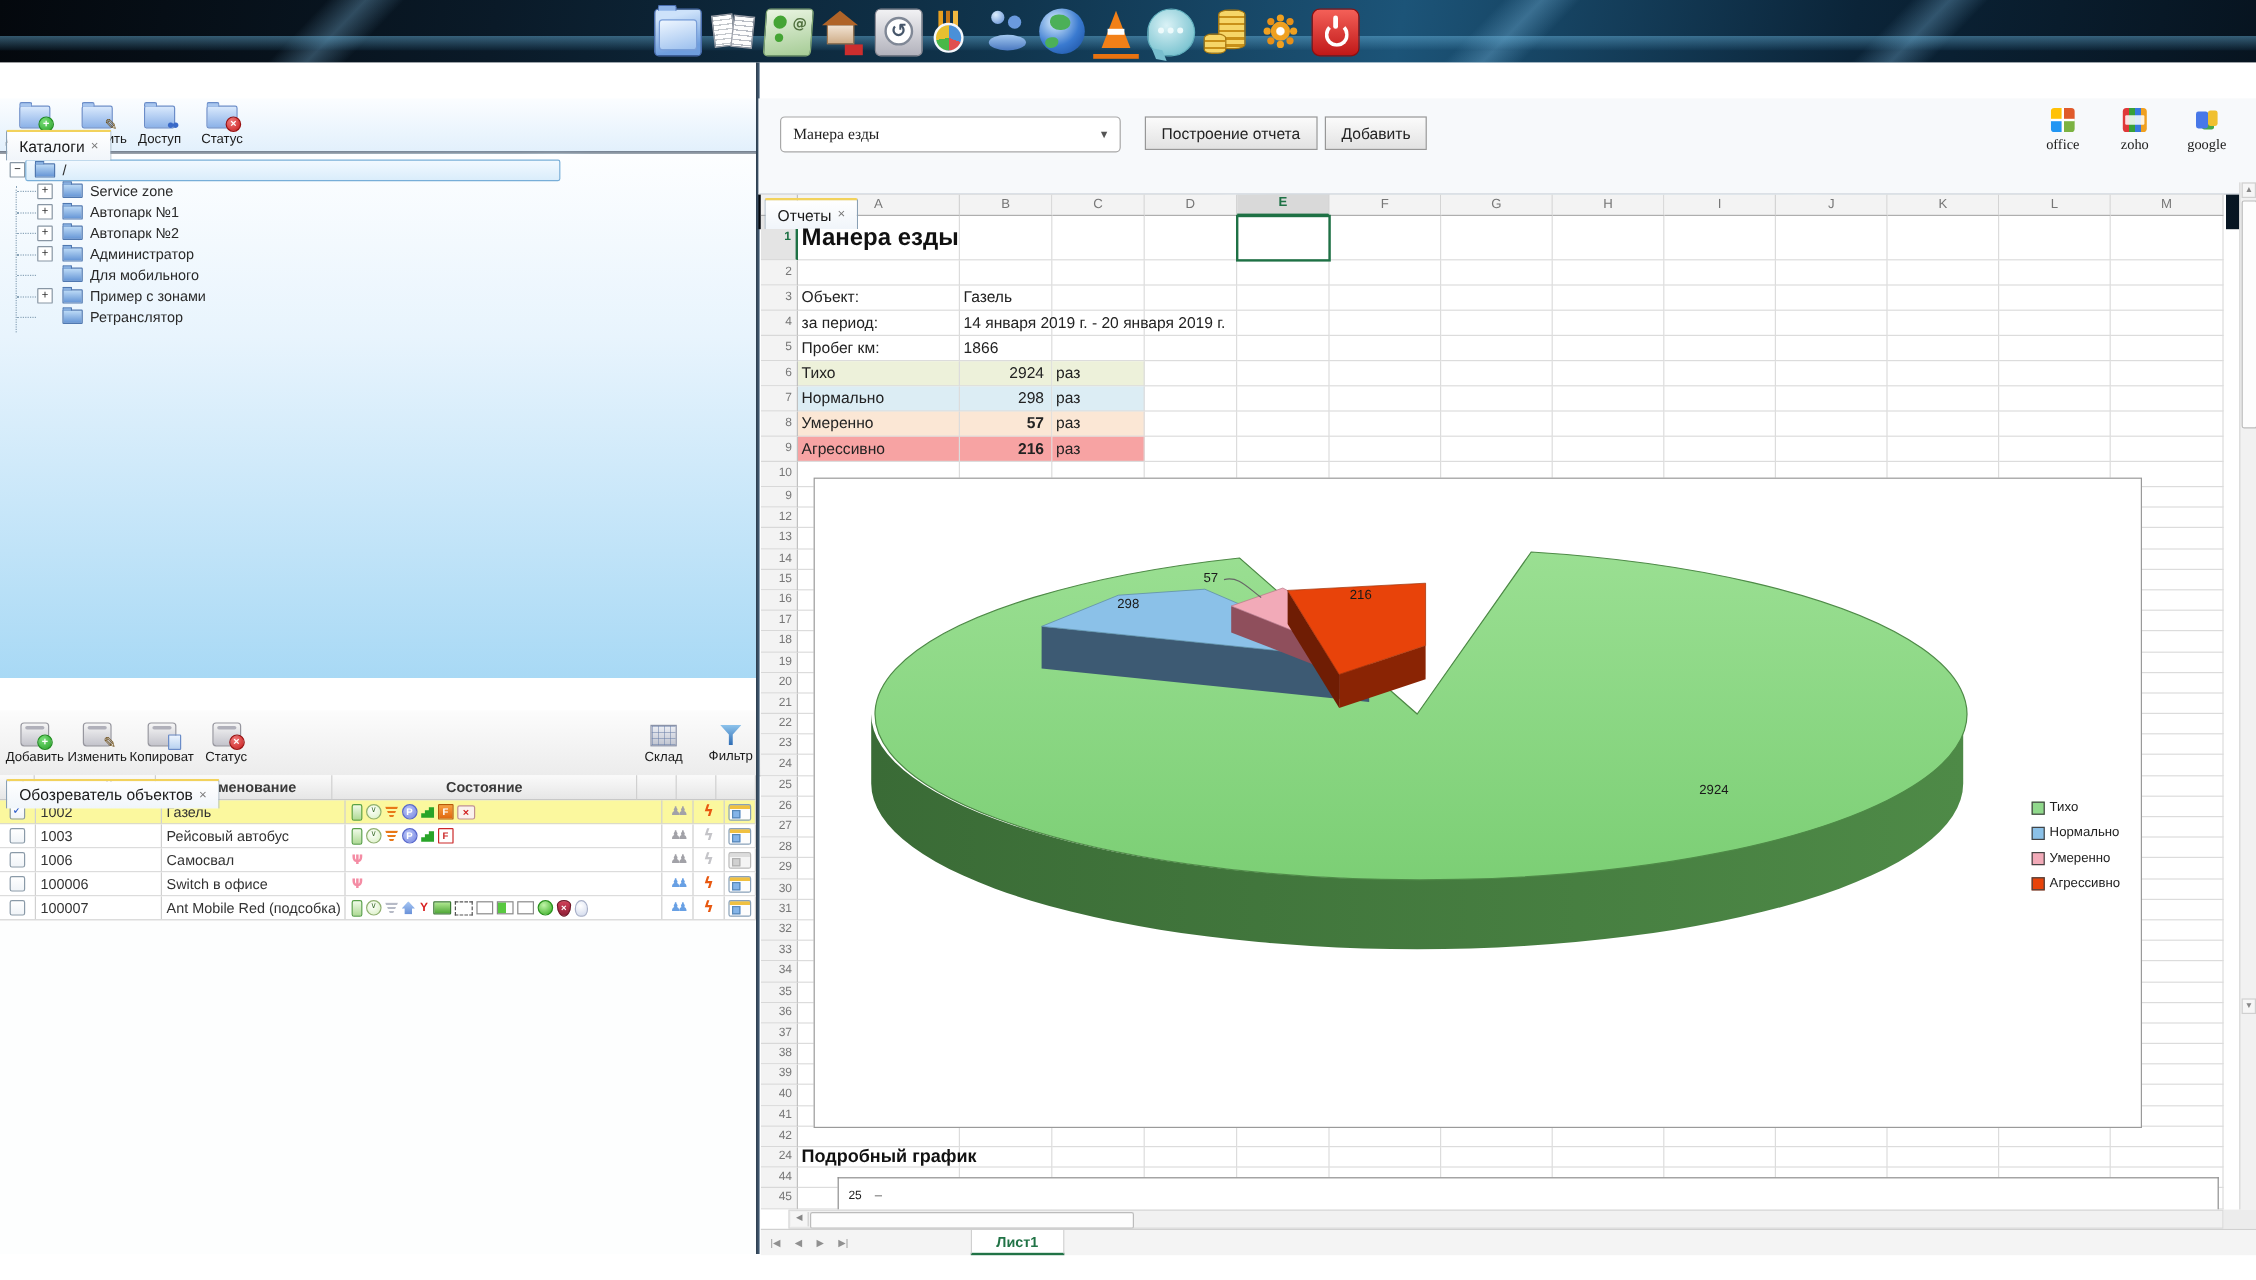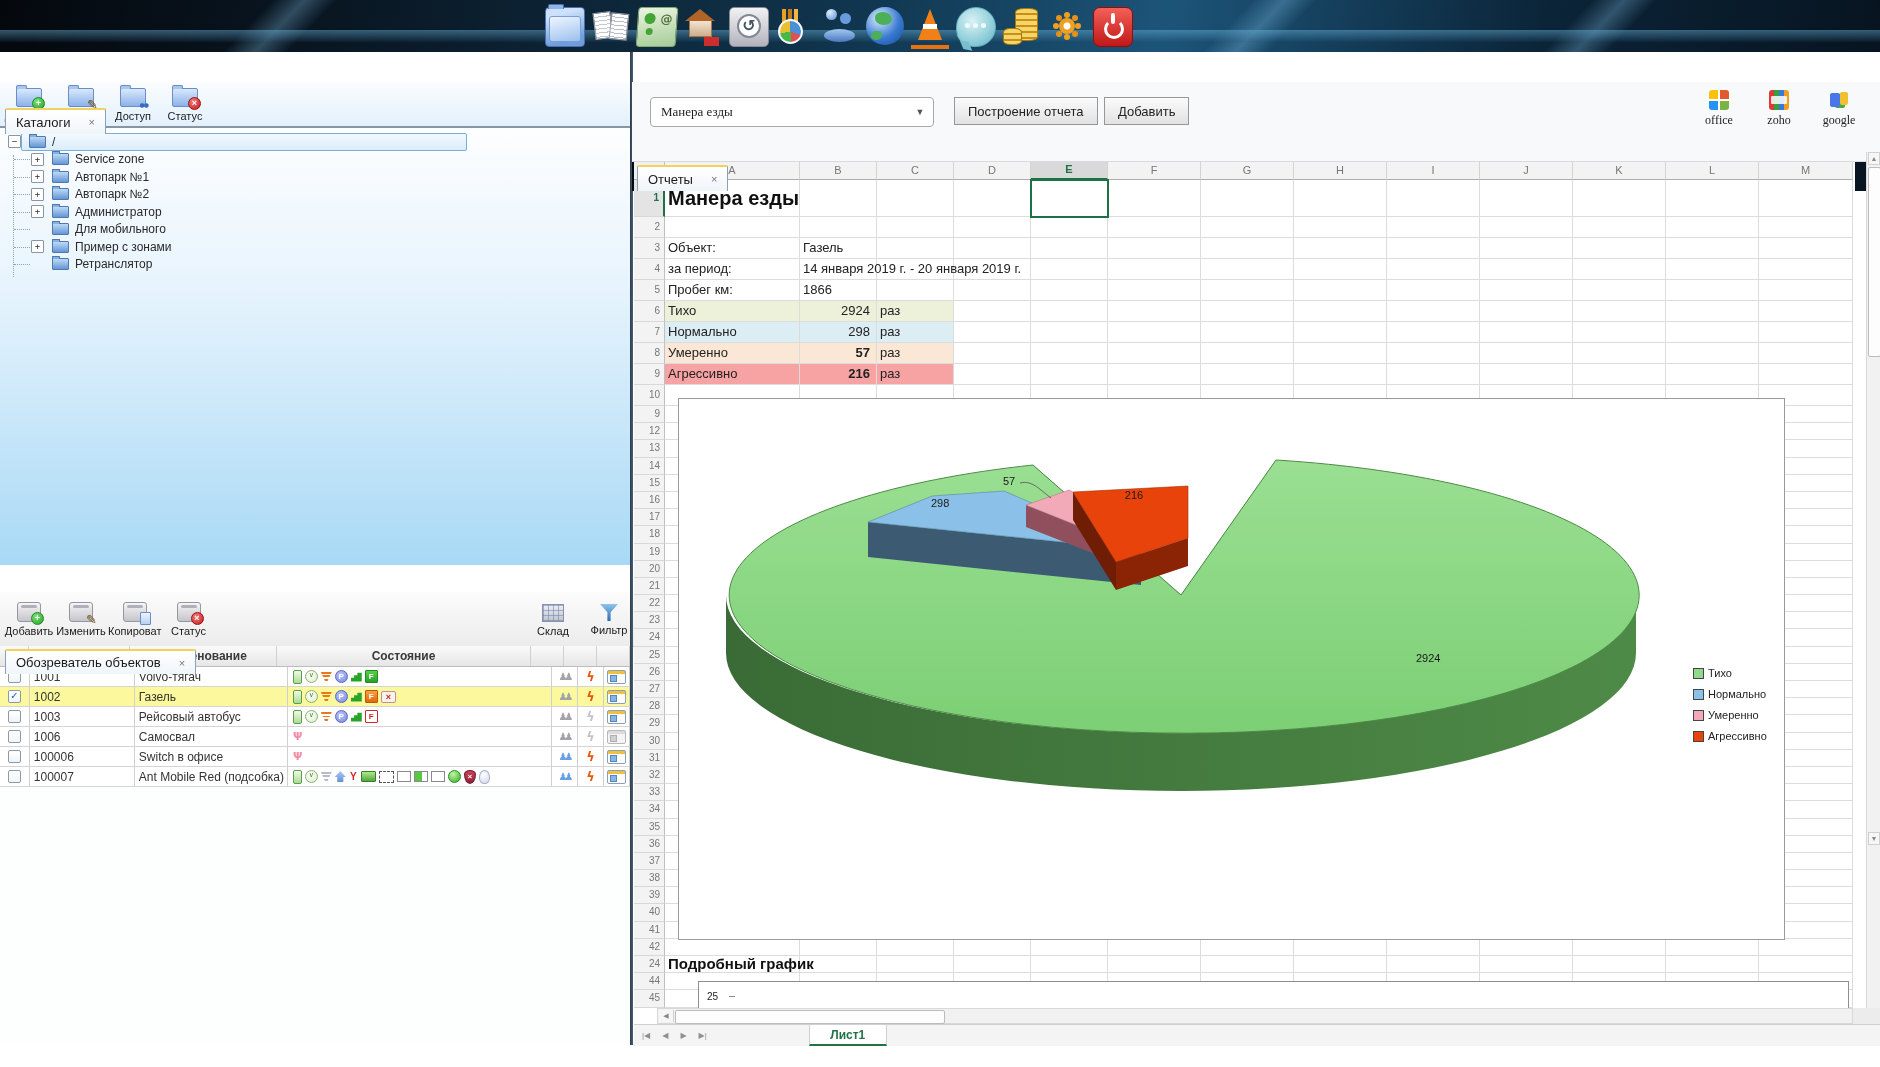--- a/index.html
+++ b/index.html
@@ -40,21 +40,21 @@
 .tb-chat::before{content:"";position:absolute;left:8px;top:15px;width:5px;height:5px;border-radius:50%;background:#eefafb;box-shadow:8px 0 0 #eefafb,16px 0 0 #eefafb}
 .tb-chat::after{content:"";position:absolute;left:5px;bottom:-4px;width:8px;height:9px;background:#78bece;transform:skewX(32deg) rotate(12deg)}
 .tb-coins::before{content:"";position:absolute;right:3px;top:1px;width:21px;height:31px;background:repeating-linear-gradient(180deg,#f6d668 0 4px,#c89018 4px 6px);border:1px solid #a87810;border-radius:9px/4px}
 .tb-coins::after{content:"";position:absolute;left:0;bottom:0;width:17px;height:15px;background:repeating-linear-gradient(180deg,#f6d668 0 4px,#c89018 4px 6px);border:1px solid #a87810;border-radius:7px/4px}
 .tb-gear::before{content:"";position:absolute;left:11px;top:11px;width:16px;height:16px;border-radius:50%;background:radial-gradient(circle,#fff 3px,#f0a020 4px 8px);box-shadow:0 -11px 0 -5px #f0a020,0 11px 0 -5px #f0a020,-11px 0 0 -5px #f0a020,11px 0 0 -5px #f0a020,-8px -8px 0 -5px #e89018,8px 8px 0 -5px #e89018,-8px 8px 0 -5px #e89018,8px -8px 0 -5px #e89018}
 .tb-power{background:linear-gradient(#f46058,#c01818);border:1px solid #8e0e0e;border-radius:7px}
 .tb-power::before{content:"";position:absolute;left:10px;top:11px;width:14px;height:14px;border-radius:50%;border:3px solid #fff;border-top-color:transparent}
 .tb-power::after{content:"";position:absolute;left:17px;top:5px;width:4px;height:11px;background:#fff;border-radius:2px}
 
 .tabstrip{height:30px}
-.tab{position:absolute;left:5px;top:4px;height:24px;display:flex;align-items:center;gap:18px;background:linear-gradient(#ffffff,#f0f5fa);border:1px solid #8aa0b4;border-bottom:none;border-top:2px solid #f2d25c;border-radius:2px 2px 0 0;padding:0 10px;font-size:13px;color:#1a1a1a;z-index:2}
+.tab{position:absolute;left:5px;top:4px;height:24px;display:flex;align-items:center;gap:5px;background:linear-gradient(#ffffff,#f0f5fa);border:1px solid #8aa0b4;border-bottom:none;border-top:2px solid #f2d25c;border-radius:2px 2px 0 0;padding:0 10px;font-size:13px;color:#1a1a1a;z-index:2}
 .tab .x{color:#777;font-size:11px;cursor:pointer}
 .paleclose{position:absolute;top:7px;font-size:13px;color:rgba(215,232,246,.6);cursor:pointer}
 
 #left-col-border{left:630px;top:52px;width:3px;height:993px;background:linear-gradient(90deg,#2c3c4c,#47617a)}
 #cat-strip{left:0;top:52px;width:630px}
 #cat-toolbar{left:0;top:82px;width:630px;height:44px;background:linear-gradient(#fbfdff,#e2f0fc);border-bottom:2px solid #8a95a2;display:flex;align-items:center;padding-left:4px;gap:2px}
 #tree-wrap{left:0;top:128px;width:630px;height:437px;background:linear-gradient(180deg,#fdfeff 0%,#e8f4fd 35%,#a8d9f5 100%);overflow:hidden}
 #tree{position:relative;padding-top:5px}
 .vguide{position:absolute;left:13px;top:27px;height:122px;border-left:1px dotted #8aa4b8}
 .trow{height:17.5px;display:flex;align-items:center;position:relative;font-size:12px;color:#2a2a2a;cursor:pointer}
@@ -357,44 +357,20 @@
       <div class="ocell oc0" style="width: 30px;">
         <span class="cb"></span>
       </div>
       <div class="ocell ohcell" style="width: 100px;">№ Устройства</div>
       <div class="ocell ohcell" style="width: 150px;">Наименование</div>
       <div class="ocell ohcell" style="width: 266px;">Состояние</div>
       <div class="ocell ohcell" style="width: 26px;"></div>
       <div class="ocell ohcell" style="width: 26px;"></div>
       <div class="ocell ohcell" style="width: 26px;"></div>
     </div>
-    <div class="orow">
-      <div class="ocell oc0" style="width: 30px;">
-        <span class="cb"></span>
-      </div>
-      <div class="ocell" style="width: 100px;">1001</div>
-      <div class="ocell" style="width: 150px;">Volvo-тягач</div>
-      <div class="ocell icstrip" style="width: 266px;">
-        <span class="ic ic-battery"></span>
-        <span class="ic ic-clock"></span>
-        <span class="ic ic-signal"></span>
-        <span class="ic ic-parking"></span>
-        <span class="ic ic-gsm"></span>
-        <span class="ic ic-flag-green"></span>
-      </div>
-      <div class="ocell icell" style="width: 26px;">
-        <span class="ic ic-users-gray"></span>
-      </div>
-      <div class="ocell icell" style="width: 26px;">
-        <span class="ic ic-bolt-orange"></span>
-      </div>
-      <div class="ocell icell" style="width: 26px;">
-        <span class="ic ic-card-color"></span>
-      </div>
-    </div>
     <div class="orow sel">
       <div class="ocell oc0" style="width: 30px;">
         <span class="cb on"></span>
       </div>
       <div class="ocell" style="width: 100px;">1002</div>
       <div class="ocell" style="width: 150px;">Газель</div>
       <div class="ocell icstrip" style="width: 266px;">
         <span class="ic ic-battery"></span>
         <span class="ic ic-clock"></span>
         <span class="ic ic-signal"></span>

